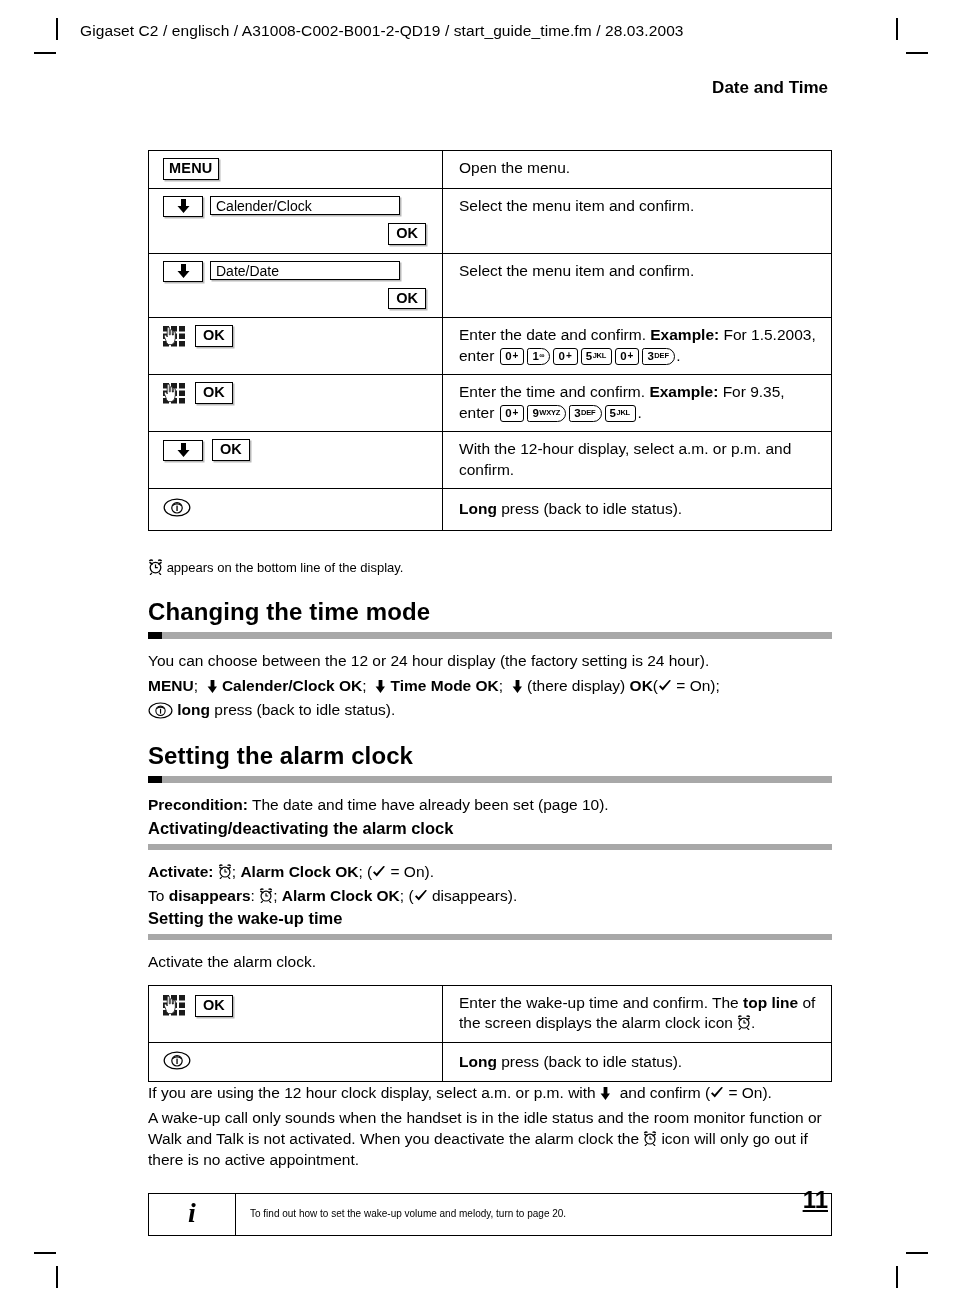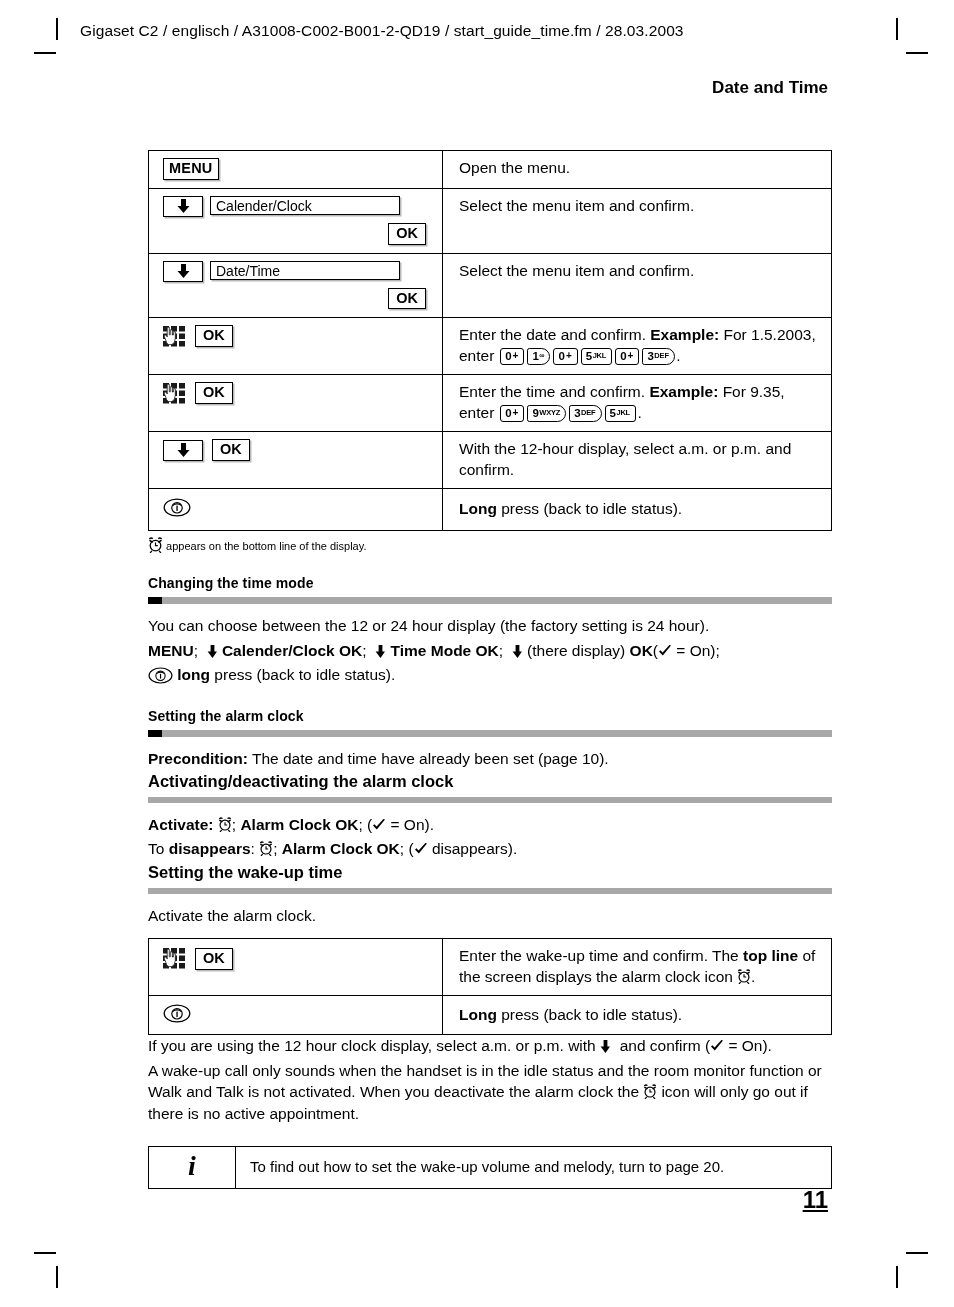--- a/index.html
+++ b/index.html
@@ -202,35 +202,35 @@
     margin-left: 0.5px;
   }
   .keycap .plus {
     font-size: 10px;
     vertical-align: 1px;
     margin-left: 1px;
   }
 
   
   .note-line {
-    font-size: 11px;
-    margin-top: 6px;
+    font-size: 13px;
+    margin-top: 28px;
     line-height: 1.35;
   }
   p.body {
     font-size: 15.5px;
     line-height: 1.38;
     margin: 0 0 3px 0;
   }
   p.body.gap { margin-top: 0; }
 
   
   .h1-wrap { margin-top: 22px; }
   .h1-wrap h1 {
-    font-size: 14px;
+    font-size: 24px;
     font-weight: bold;
     margin: 0 0 6px 0;
     letter-spacing: 0.1px;
   }
   .rule-h1 {
     position: relative;
     height: 7px;
     background: #a8a8a8;
     width: 684px;
     margin-bottom: 11px;
@@ -265,21 +265,21 @@
   }
   .info-table td { border: 1.2px solid #000; padding: 0; }
   .info-table td.icol {
     width: 86px;
     text-align: center;
     vertical-align: middle;
     padding: 5px 0 8px 0;
   }
   .info-table td.tcol {
     padding: 9px 8px 10px 14px;
-    font-size: 15px;
+    font-size: 10px;
     line-height: 1.3;
   }
   .info-i {
     font-family: "Liberation Serif", serif;
     font-style: italic;
     font-weight: bold;
     font-size: 28px;
     line-height: 1;
   }
 
@@ -343,21 +343,21 @@
       </tr>
 
       <tr>
         <td class="keycol">
           <div class="widget-row">
             <span class="arrow-btn">
               <svg class="dn-arrow" viewBox="0 0 17 14">
                 <path d="M6 0 h5 v7 h3.5 L8.5 14 L2.5 7 H6 Z" fill="#000"></path>
               </svg>
             </span>
-            <span class="menu-label">Date/Time</span>
+            <span class="menu-label">Date/Date</span>
           </div>
           <div class="ok-line">
             <span class="ok-btn">OK</span>
           </div>
         </td>
         <td class="desccol">
           <span>Select the menu item and confirm.</span>
         </td>
       </tr>
 

